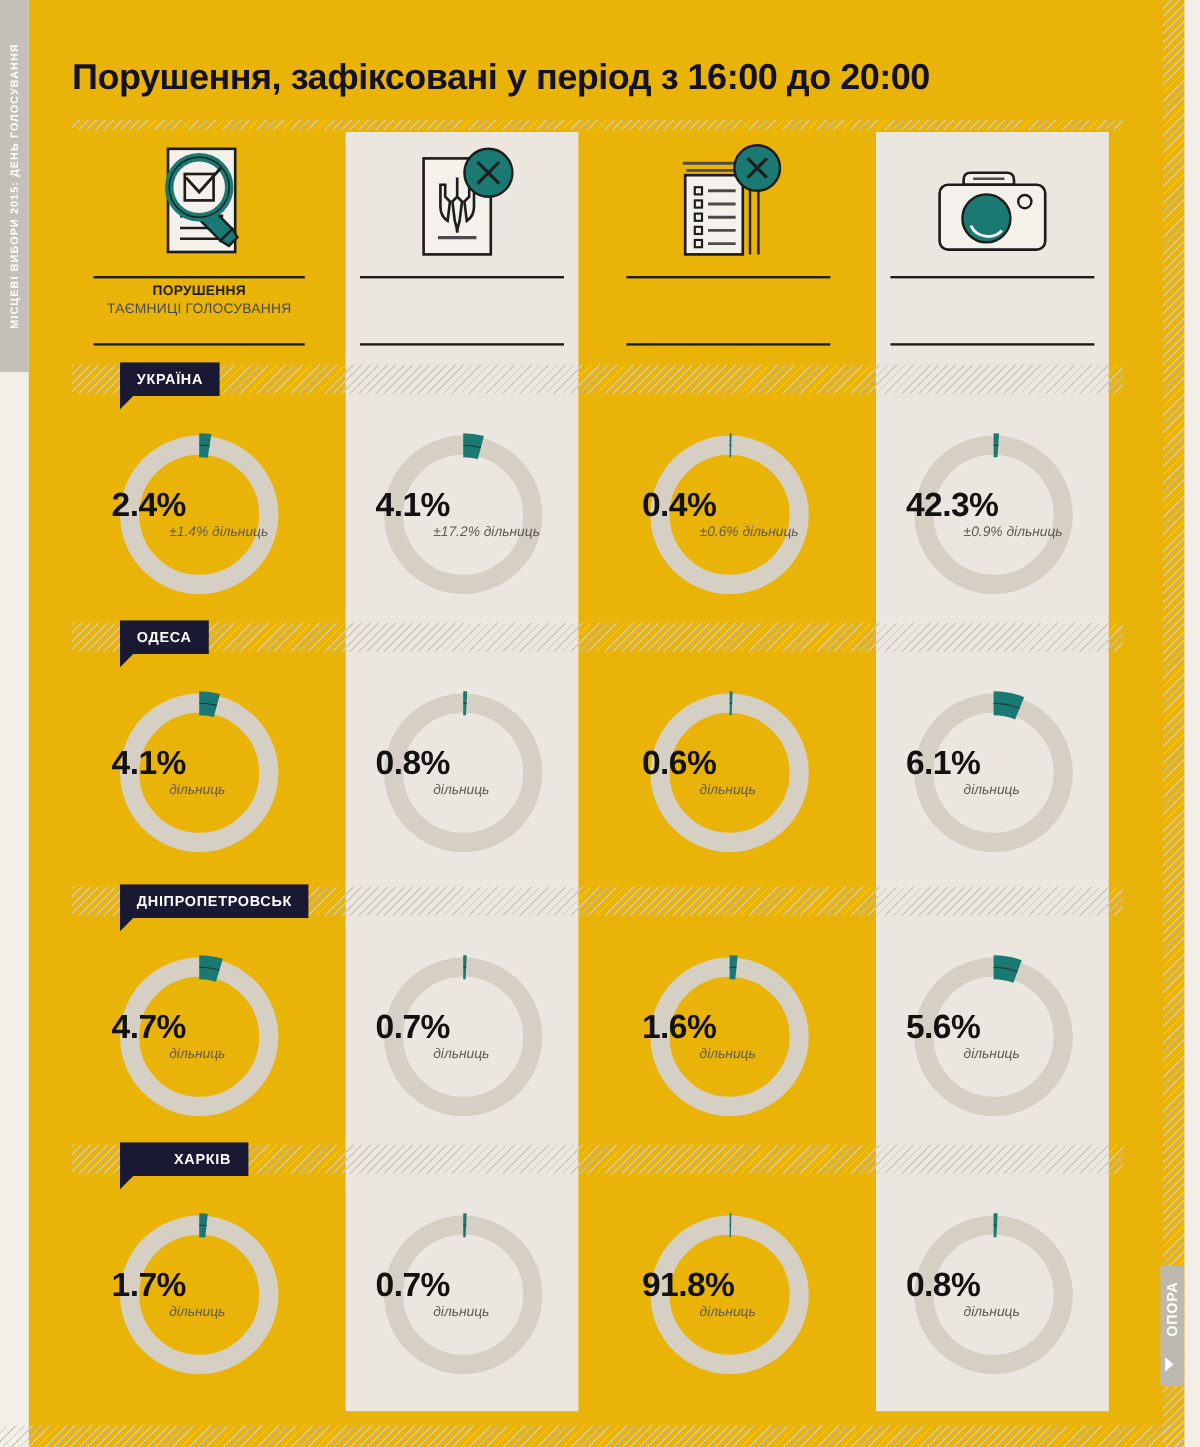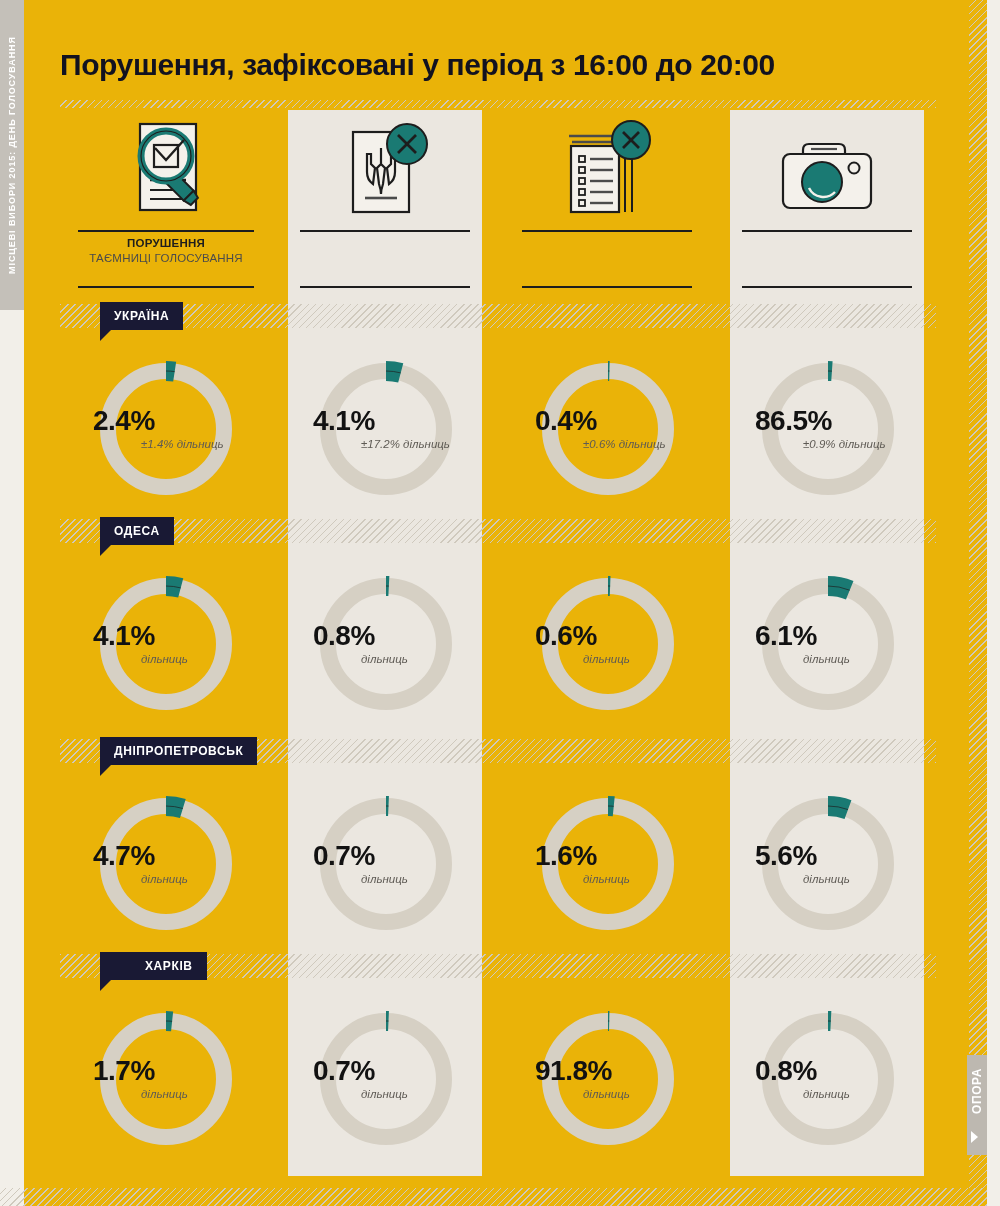--- a/index.html
+++ b/index.html
@@ -323,21 +323,21 @@
           <div class="donut-sub">±0.6% дільниць</div>
         </div>
       </div>
       <div class="donut" style="left: 755px; top: 356px;">
         <svg width="146" height="146" viewBox="0 0 146 146">
           <circle cx="73" cy="73" r="58" fill="none" stroke="#d6d0c4" stroke-width="16"></circle>
           <circle cx="73" cy="73" r="58" fill="none" stroke="#1a7a73" stroke-width="20" stroke-dasharray="4.008672225980576 364.424747816416" transform="rotate(-90 73 73)"></circle>
           <circle cx="73" cy="73" r="58" fill="none" stroke="#1d1d1d" stroke-width="0.8" stroke-dasharray="4.008672225980576 364.424747816416" transform="rotate(-90 73 73)" opacity="0.85"></circle>
         </svg>
         <div class="donut-center">
-          <div class="donut-value">86.5%</div>
+          <div class="donut-value">42.3%</div>
           <div class="donut-sub">±0.9% дільниць</div>
         </div>
       </div>
       <div class="row-band hatch" style="top: 519px;"></div>
       <div class="region-tag" style="top: 517px;">ОДЕСА<div class="region-tag-notch"></div></div>
       <div class="donut" style="left: 93px; top: 571px;">
         <svg width="146" height="146" viewBox="0 0 146 146">
           <circle cx="73" cy="73" r="58" fill="none" stroke="#d6d0c4" stroke-width="16"></circle>
           <circle cx="73" cy="73" r="58" fill="none" stroke="#1a7a73" stroke-width="20" stroke-dasharray="14.941414660473054 364.424747816416" transform="rotate(-90 73 73)"></circle>
           <circle cx="73" cy="73" r="58" fill="none" stroke="#1d1d1d" stroke-width="0.8" stroke-dasharray="14.941414660473054 364.424747816416" transform="rotate(-90 73 73)" opacity="0.85"></circle>

